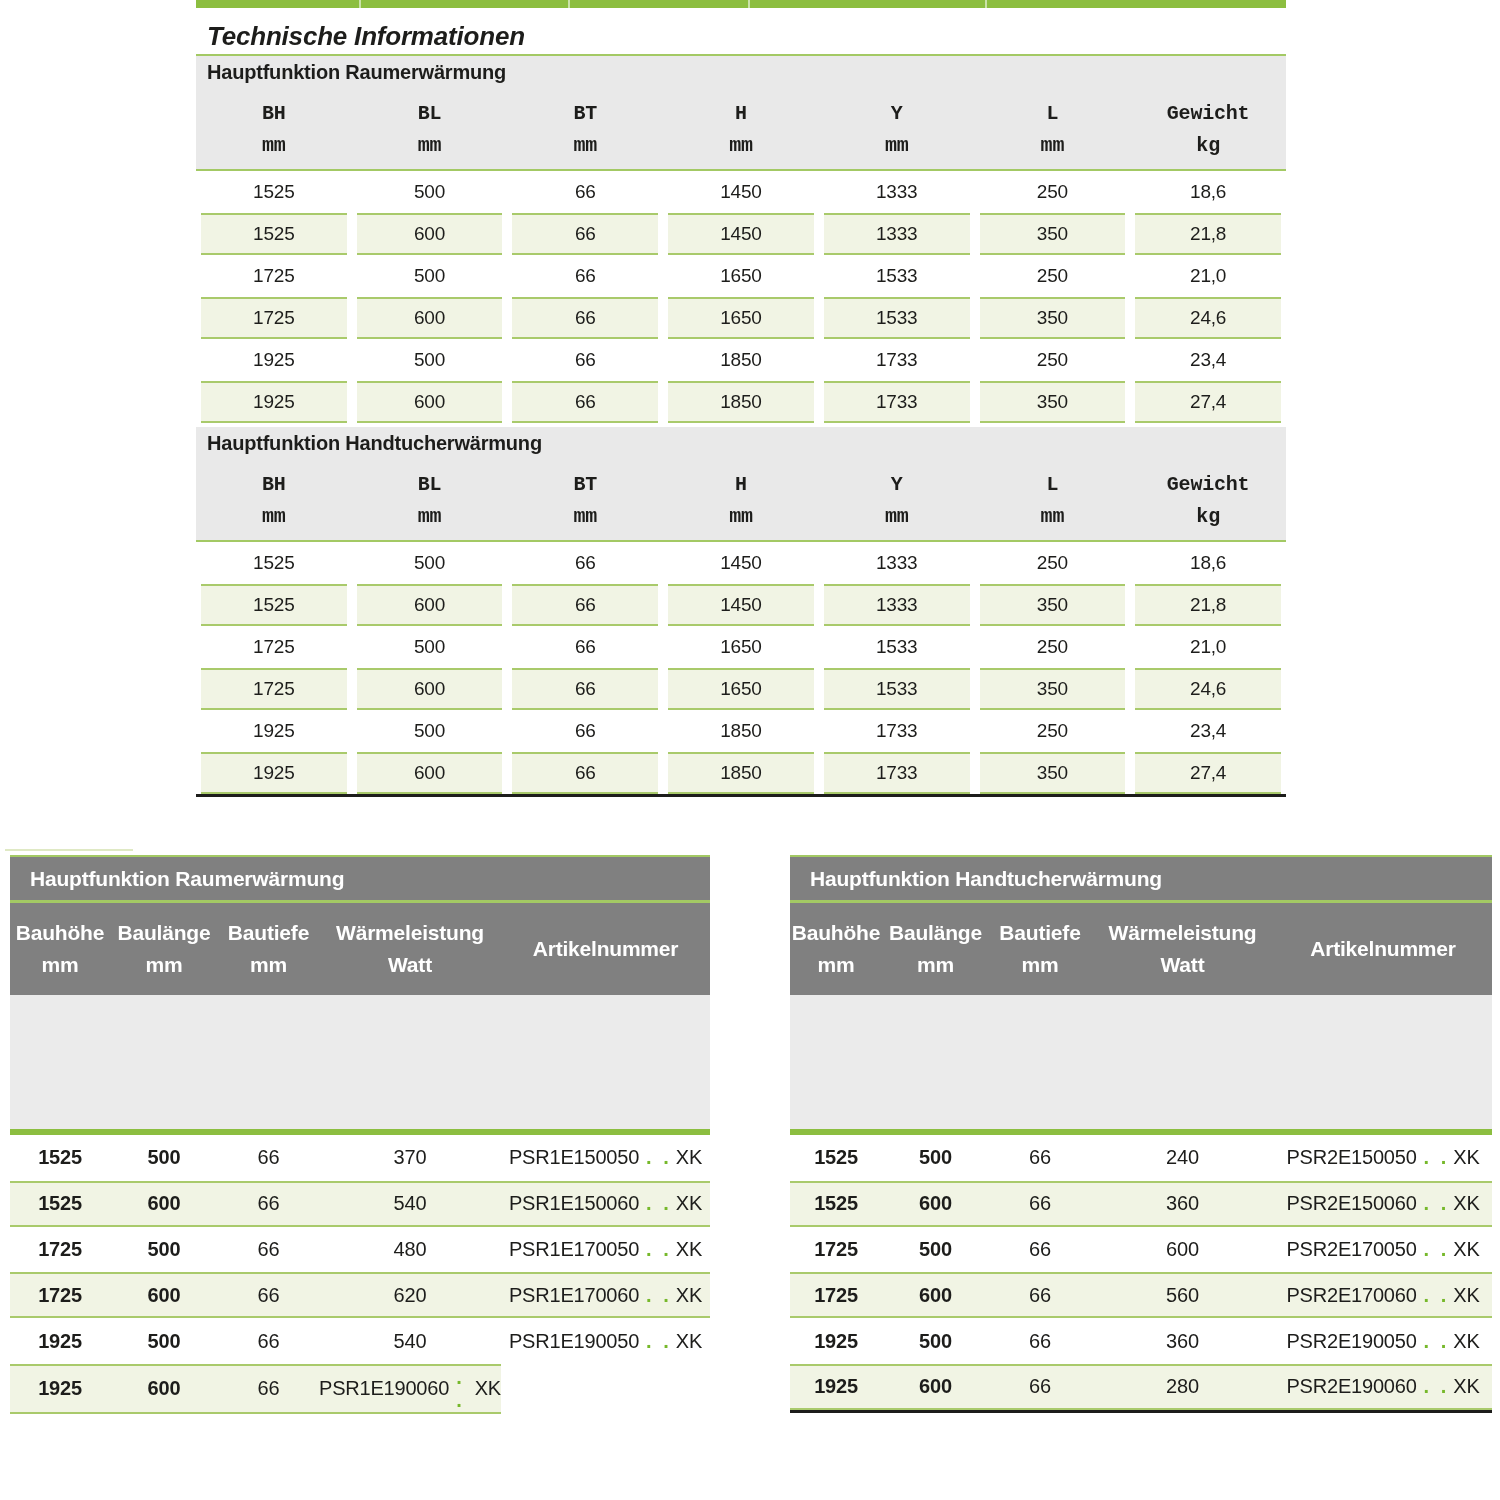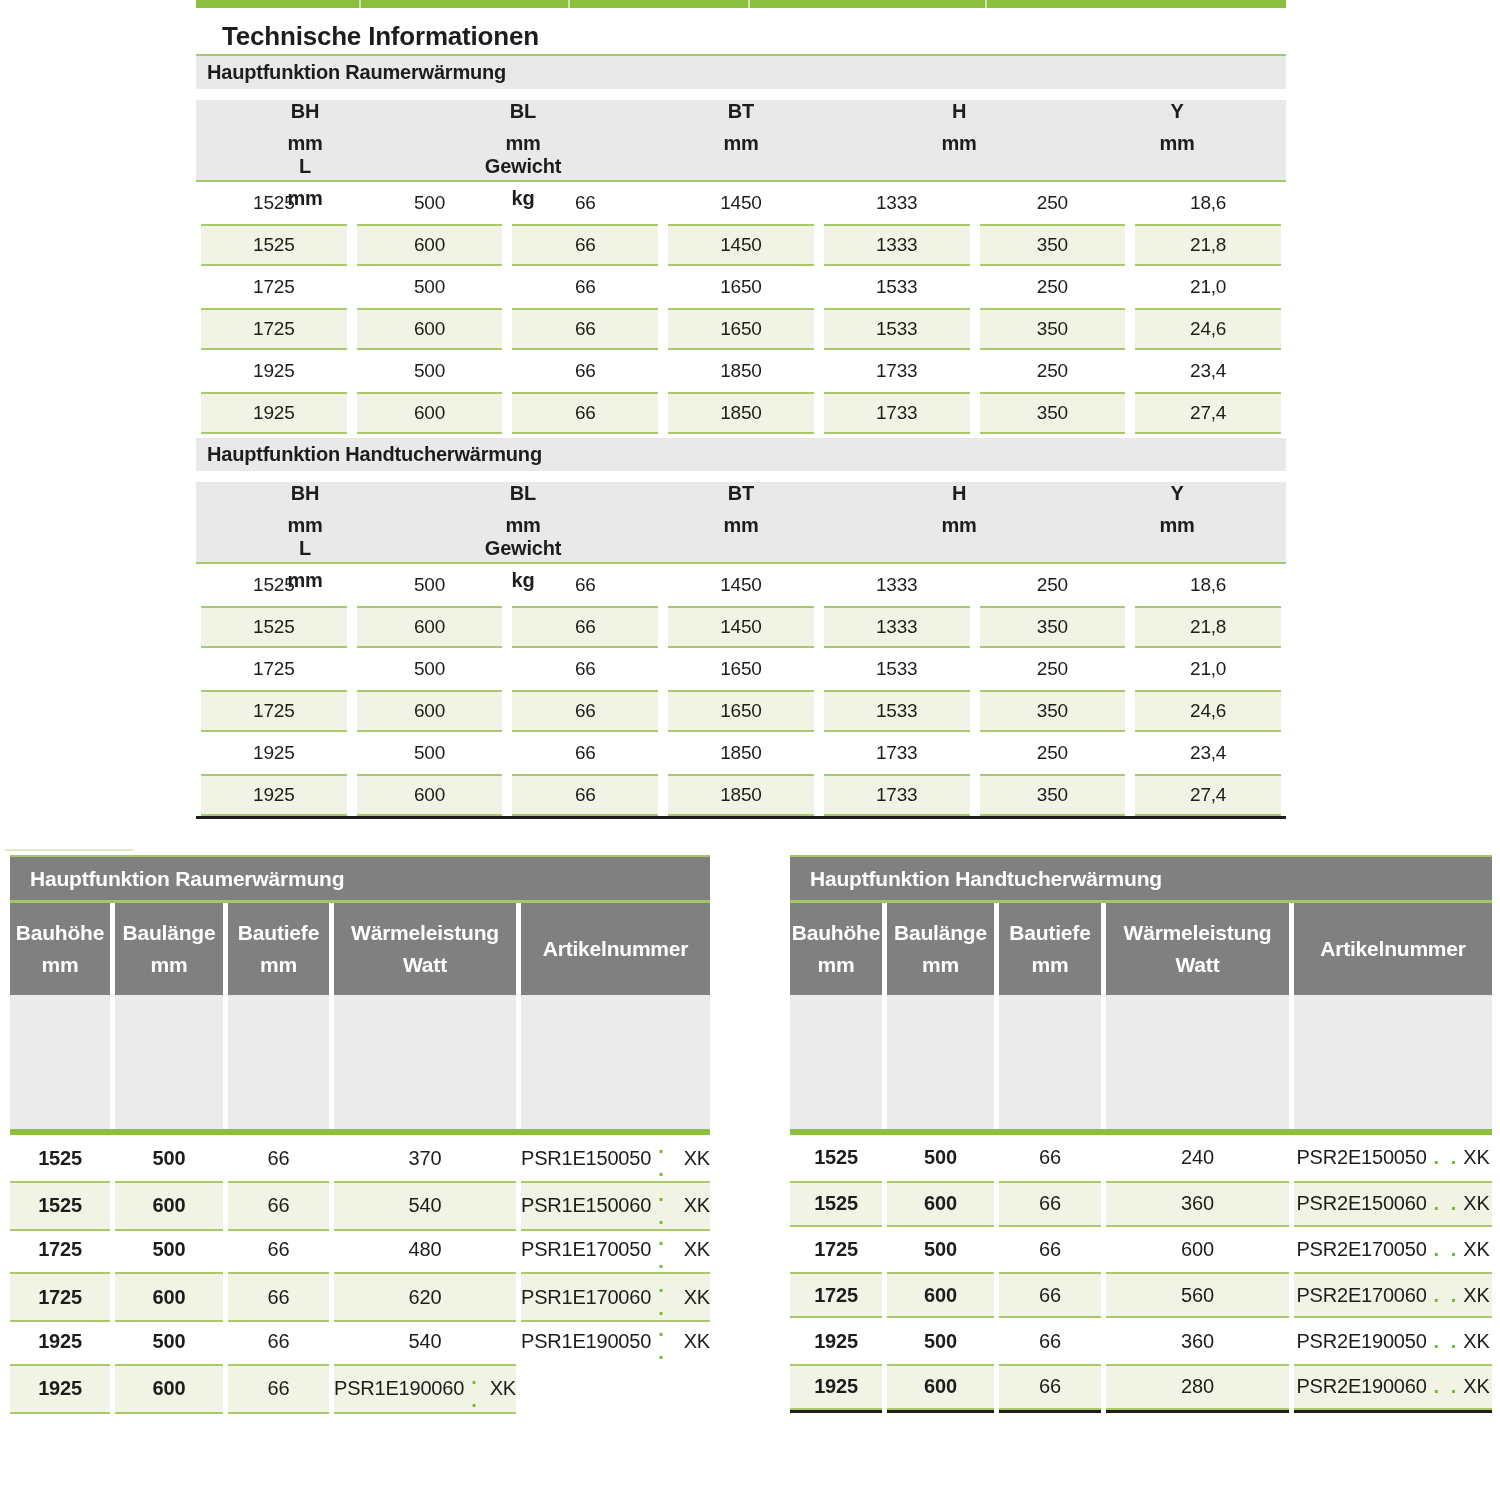--- a/index.html
+++ b/index.html
@@ -23,32 +23,32 @@
     overflow:hidden;
     letter-spacing:-0.2px;
   }
   .canvas{position:absolute;inset:0;}
 
   
   .top-section{position:absolute;left:196px;top:0;width:1090px;}
   .accent-bar{height:8px;background:var(--accent);position:relative;}
   .accent-bar .sep{position:absolute;top:0;width:2px;height:100%;background:rgba(255,255,255,.55);}
   .page-title{
-    margin:10px 0 0 26px;height:36px;line-height:36px;
-    font-size:26px;font-weight:bold;color:var(--ink);
+    margin:10px 0 0 11px;height:36px;line-height:36px;
+    font-size:26px;font-weight:bold;color:var(--ink);font-style:italic;
   }
   .hr-green{height:2px;background:var(--line);}
   .dim-band{
     background:var(--bandgray);height:33px;line-height:33px;
     font-size:20px;font-weight:bold;padding-left:11px;
   }
   .dim-table.second{margin-top:4px;}
   .dim-head{
-    margin-top:11px;height:80px;background:var(--bandgray);
-    display:grid;grid-template-columns:repeat(5,1fr);align-items:center;
+    margin-top:0;height:80px;background:var(--bandgray);
+    display:grid;grid-template-columns:repeat(7,1fr);align-items:center;font-family:Liberation Mono, monospace;
   }
   .dim-hcell{display:flex;flex-direction:column;align-items:center;gap:9px;
     font-size:20px;font-weight:bold;}
   .dim-row{display:grid;grid-template-columns:repeat(7,1fr);height:42px;}
   .dim-cell{display:flex;align-items:center;justify-content:center;font-size:19px;}
   .dim-row.tint .dim-cell{
     margin:0 5px;background:var(--rowtint);
     border-top:2px solid var(--rowborder);border-bottom:2px solid var(--rowborder);
   }
   .black-line{height:3px;background:var(--ink);}
@@ -59,21 +59,21 @@
   
   .product{position:absolute;top:845px;}
   #prod0{left:10px;width:700px;}
   #prod1{left:790px;width:702px;}
   .prod-topline{height:2px;background:var(--line);margin-top:10px;}
   .prod-band{
     height:43px;line-height:43px;background:var(--darkgray);color:#fff;
     font-size:21px;font-weight:bold;padding-left:20px;
   }
   .hr-green3{height:3px;background:var(--line);}
-  .pgrid{display:grid;column-gap:5px;}
+  .pgrid{display:grid;}
   #prod0 .pgrid{grid-template-columns:100px 108px 101px 182px auto;}
   #prod1 .pgrid{grid-template-columns:92px 107px 102px 183px auto;}
   .prod-head{height:92px;}
   .prod-hcell{
     background:var(--darkgray);color:#fff;font-size:21px;font-weight:bold;
     display:flex;flex-direction:column;align-items:center;justify-content:center;gap:8px;
     text-align:center;
   }
   .prod-gap{height:134px;}
   .gap-cell{background:var(--panelgray);}

